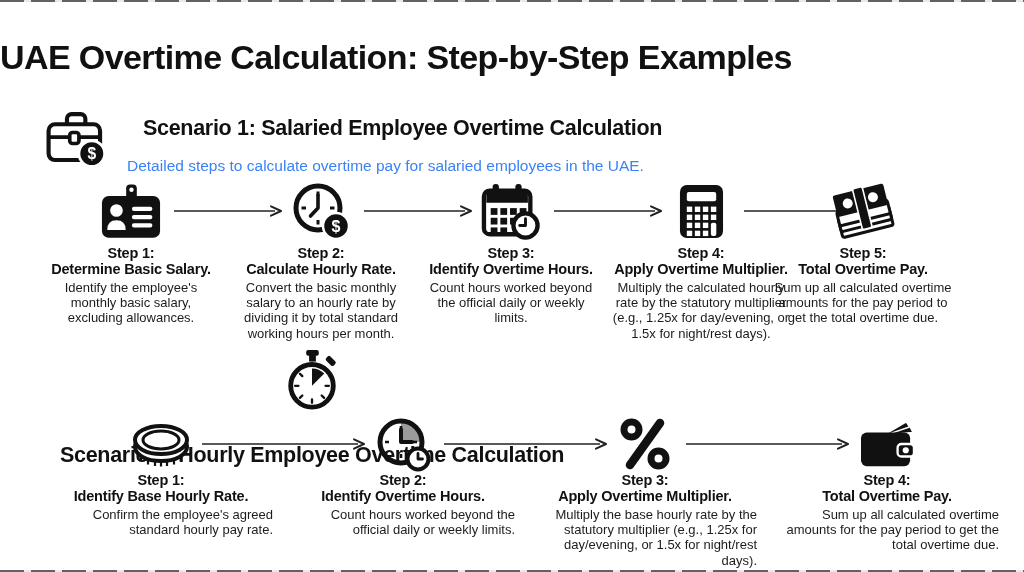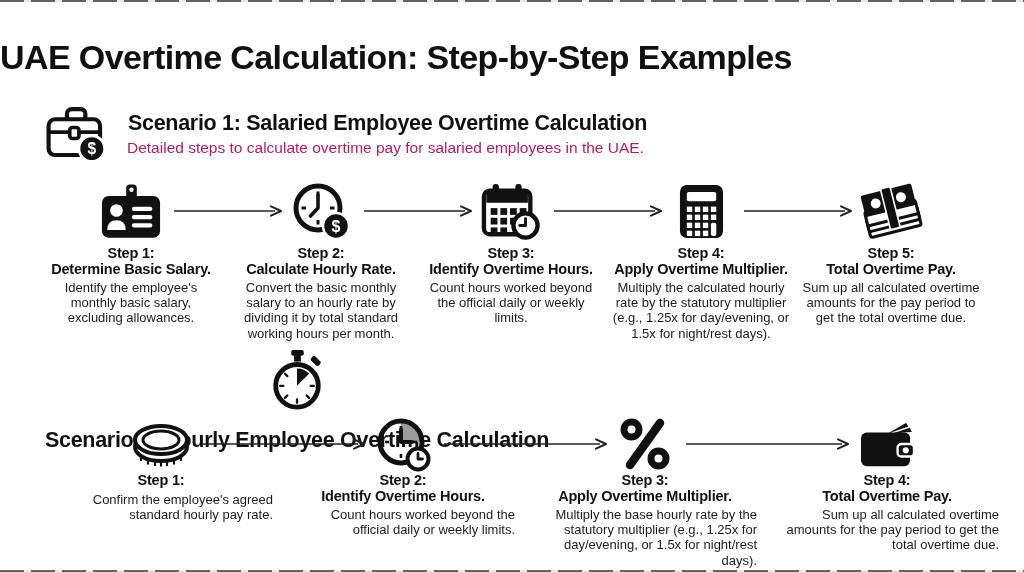--- a/index.html
+++ b/index.html
@@ -19,22 +19,22 @@
   #page-title {
     position: absolute; top: 38px; left: 0; width: 100%;
     margin: 0; text-align: left;
     font-size: 34px; font-weight: 700; letter-spacing: -0.6px;
   }
 
   .scenario-header { position: absolute; display: flex; align-items: center; gap: 15px; }
   #s1-header { top: 100px; left: 44px; }
   #s2-header { top: 348px; left: 44px; flex-direction: column; }
   .icon-wrap { width: 68px; display: flex; justify-content: center; align-items: center; }
-  .scenario-title { margin: 1px; font-size: 21.5px; font-weight: 700; letter-spacing: -0.3px; }
-  .scenario-subtitle { margin: 3px 0 0; font-size: 15.5px; color: #be185d; }
+  .scenario-title { margin: 16px; font-size: 21.5px; font-weight: 700; letter-spacing: -0.3px; }
+  .scenario-subtitle { margin: 3px 0 0; font-size: 15.5px; color: #3b82f6; }
 
   .steps-row { position: absolute; }
   #row1 { top: 180px; left: 36px; width: 952px; height: 160px; }
   #row2 { top: 418px; left: 40px; width: 968px; height: 150px; }
 
   .step { position: absolute; top: 0; display: flex; flex-direction: column; align-items: center; }
   #row1 .step { width: 190px; }
   #row2 .step { width: 242px; }
 
   .step-icon { display: flex; align-items: center; justify-content: center; }
@@ -191,21 +191,21 @@
     <div class="step-desc">Multiply the calculated hourly rate by the statutory multiplier (e.g., 1.25x for day/evening, or 1.5x for night/rest days).</div>
   </div>
 
   <div class="arrow" style="left:707px; top:24px">
     <svg width="110" height="14" viewBox="0 0 110 14">
       <line x1="1" y1="7" x2="102" y2="7" stroke="#222" stroke-width="1.7"></line>
       <path d="M108,7 L98,2.3 M108,7 L98,11.7" stroke="#222" stroke-width="2" fill="none" stroke-linecap="round"></path>
     </svg>
   </div>
 
-  <div class="step" style="left:760px">
+  <div class="step" style="left:732px">
     <div class="step-icon">
       <svg width="70" height="60" viewBox="0 0 70 60">
         <g transform="rotate(-14 35 30)">
           <rect x="9" y="37" width="52" height="14" rx="2" fill="#fff" stroke="#111" stroke-width="3"></rect>
           <rect x="9" y="31" width="52" height="14" rx="2" fill="#fff" stroke="#111" stroke-width="3"></rect>
           <rect x="9" y="25" width="52" height="14" rx="2" fill="#fff" stroke="#111" stroke-width="3"></rect>
           <rect x="9" y="8" width="52" height="22" rx="2" fill="#111"></rect>
           <circle cx="22" cy="19" r="5" fill="#fff"></circle>
           <circle cx="48" cy="19" r="5" fill="#fff"></circle>
           <rect x="30" y="6" width="10" height="42" rx="2" fill="#111" stroke="#fff" stroke-width="1.6"></rect>
@@ -240,20 +240,21 @@
   <div class="step" style="left:0">
     <div class="step-icon">
       <svg width="62" height="48" viewBox="0 0 62 48">
         <ellipse cx="31" cy="27" rx="26" ry="14" fill="#fff" stroke="#111" stroke-width="4"></ellipse>
         <path d="M11,36 v5 M18,39.5 v5 M25,41 v5 M31,41.5 v5 M37,41 v5 M44,39.5 v5 M51,36 v5" stroke="#111" stroke-width="2.2"></path>
         <ellipse cx="31" cy="20" rx="26" ry="14" fill="#fff" stroke="#111" stroke-width="4"></ellipse>
         <ellipse cx="31" cy="20" rx="18" ry="9" fill="none" stroke="#111" stroke-width="3"></ellipse>
       </svg>
     </div>
     <div class="step-label">Step 1:</div>
+    <div class="step-title">Identify Base Hourly Rate.</div>
     <div class="step-desc">Confirm the employee's agreed standard hourly pay rate.</div>
   </div>
 
   <div class="arrow" style="left:161px; top:19px">
     <svg width="165" height="14" viewBox="0 0 165 14">
       <line x1="1" y1="7" x2="157" y2="7" stroke="#222" stroke-width="1.7"></line>
       <path d="M163,7 L153,2.3 M163,7 L153,11.7" stroke="#222" stroke-width="2" fill="none" stroke-linecap="round"></path>
     </svg>
   </div>
 

